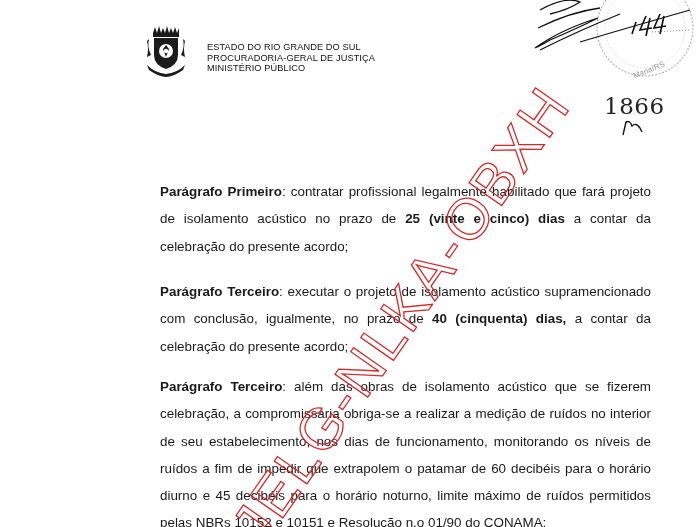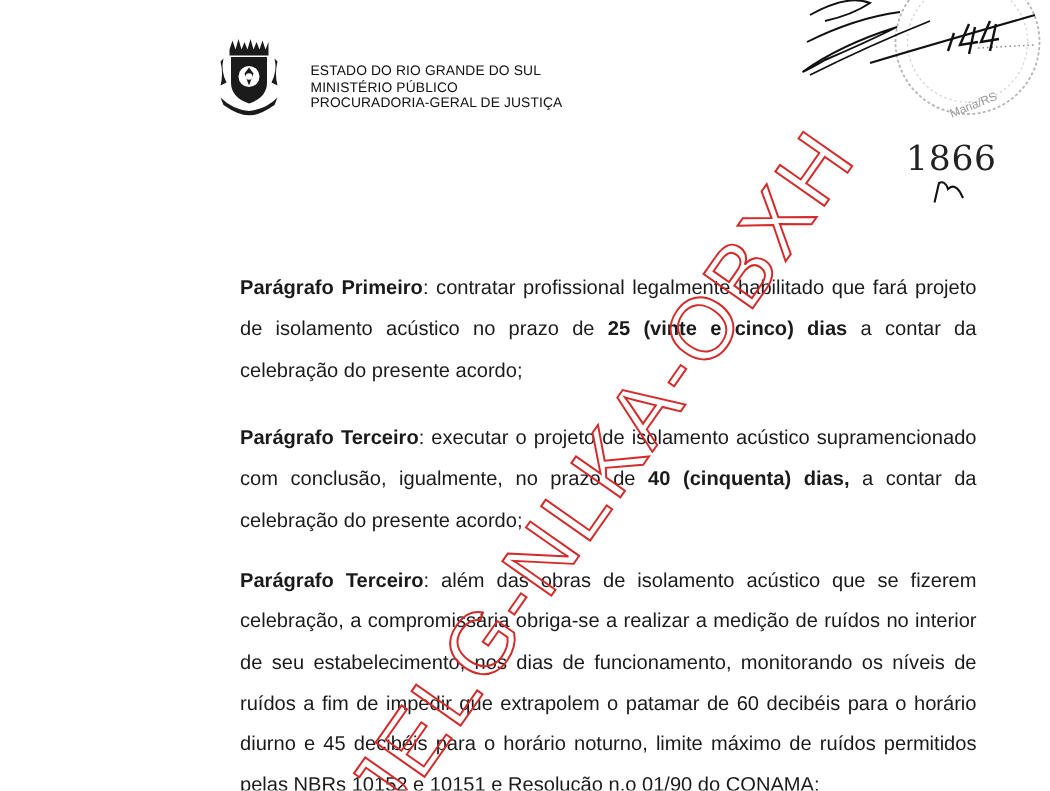--- a/index.html
+++ b/index.html
@@ -48,22 +48,22 @@
       <circle cx="23" cy="26" r="7"></circle>
     </g>
     <g fill="#1b1b1b">
       <path d="M23 20 L26 24 L23 32 L20 24 Z"></path>
       <circle cx="23" cy="26" r="2.2" fill="#fff"></circle>
     </g>
   </svg>
 
   <div class="org">
     <div>ESTADO DO RIO GRANDE DO SUL</div>
+    <div>PROCURADORIA-GERAL DE JUSTIÇA</div>
     <div>MINISTÉRIO PÚBLICO</div>
-    <div>PROCURADORIA-GERAL DE JUSTIÇA</div>
   </div>
 
   <svg class="stamp-area" viewBox="0 0 180 140">
 
     <circle cx="125" cy="28" r="48" fill="none" stroke="#b5b5b5" stroke-width="1.2" stroke-dasharray="2 1.5"></circle>
     <circle cx="125" cy="28" r="40" fill="none" stroke="#cfcfcf" stroke-width="0.8" stroke-dasharray="1.5 2"></circle>
     <text x="112" y="74" font-family="Liberation Sans, sans-serif" font-size="8" fill="#9a9a9a" transform="rotate(-22 125 70)">Maria/RS</text>
 
     <line x1="132" y1="32" x2="170" y2="30" stroke="#8a8a8a" stroke-width="1" stroke-dasharray="1 2"></line>
 

